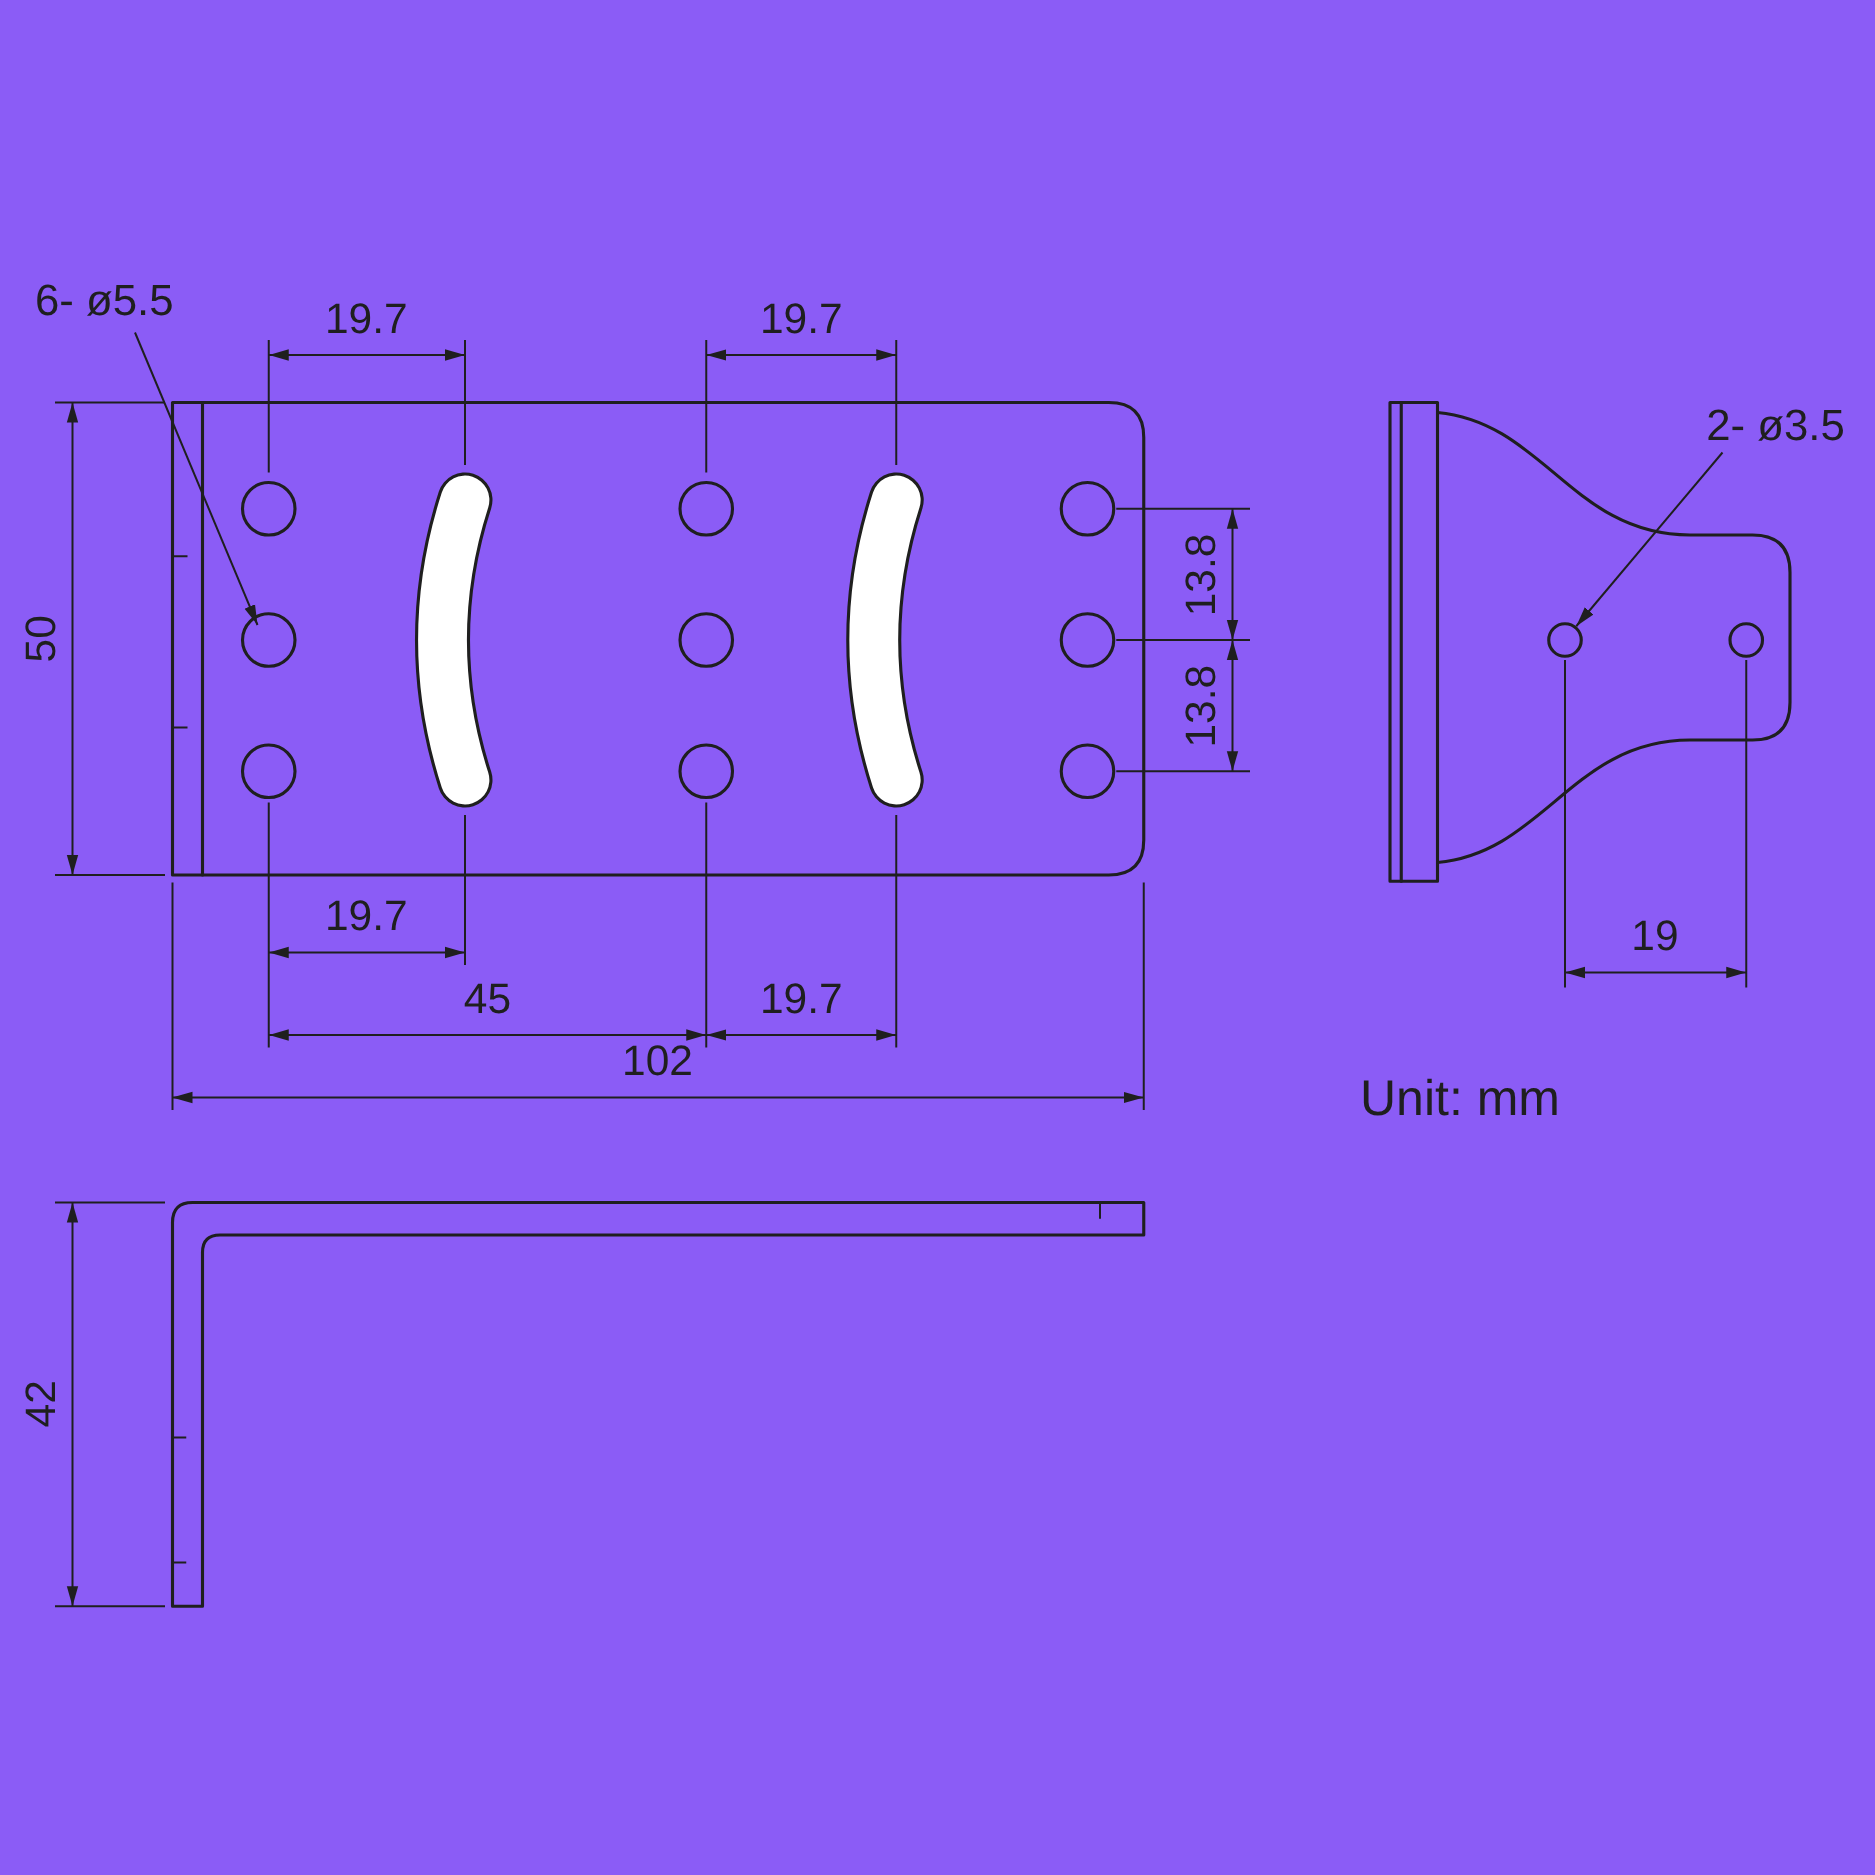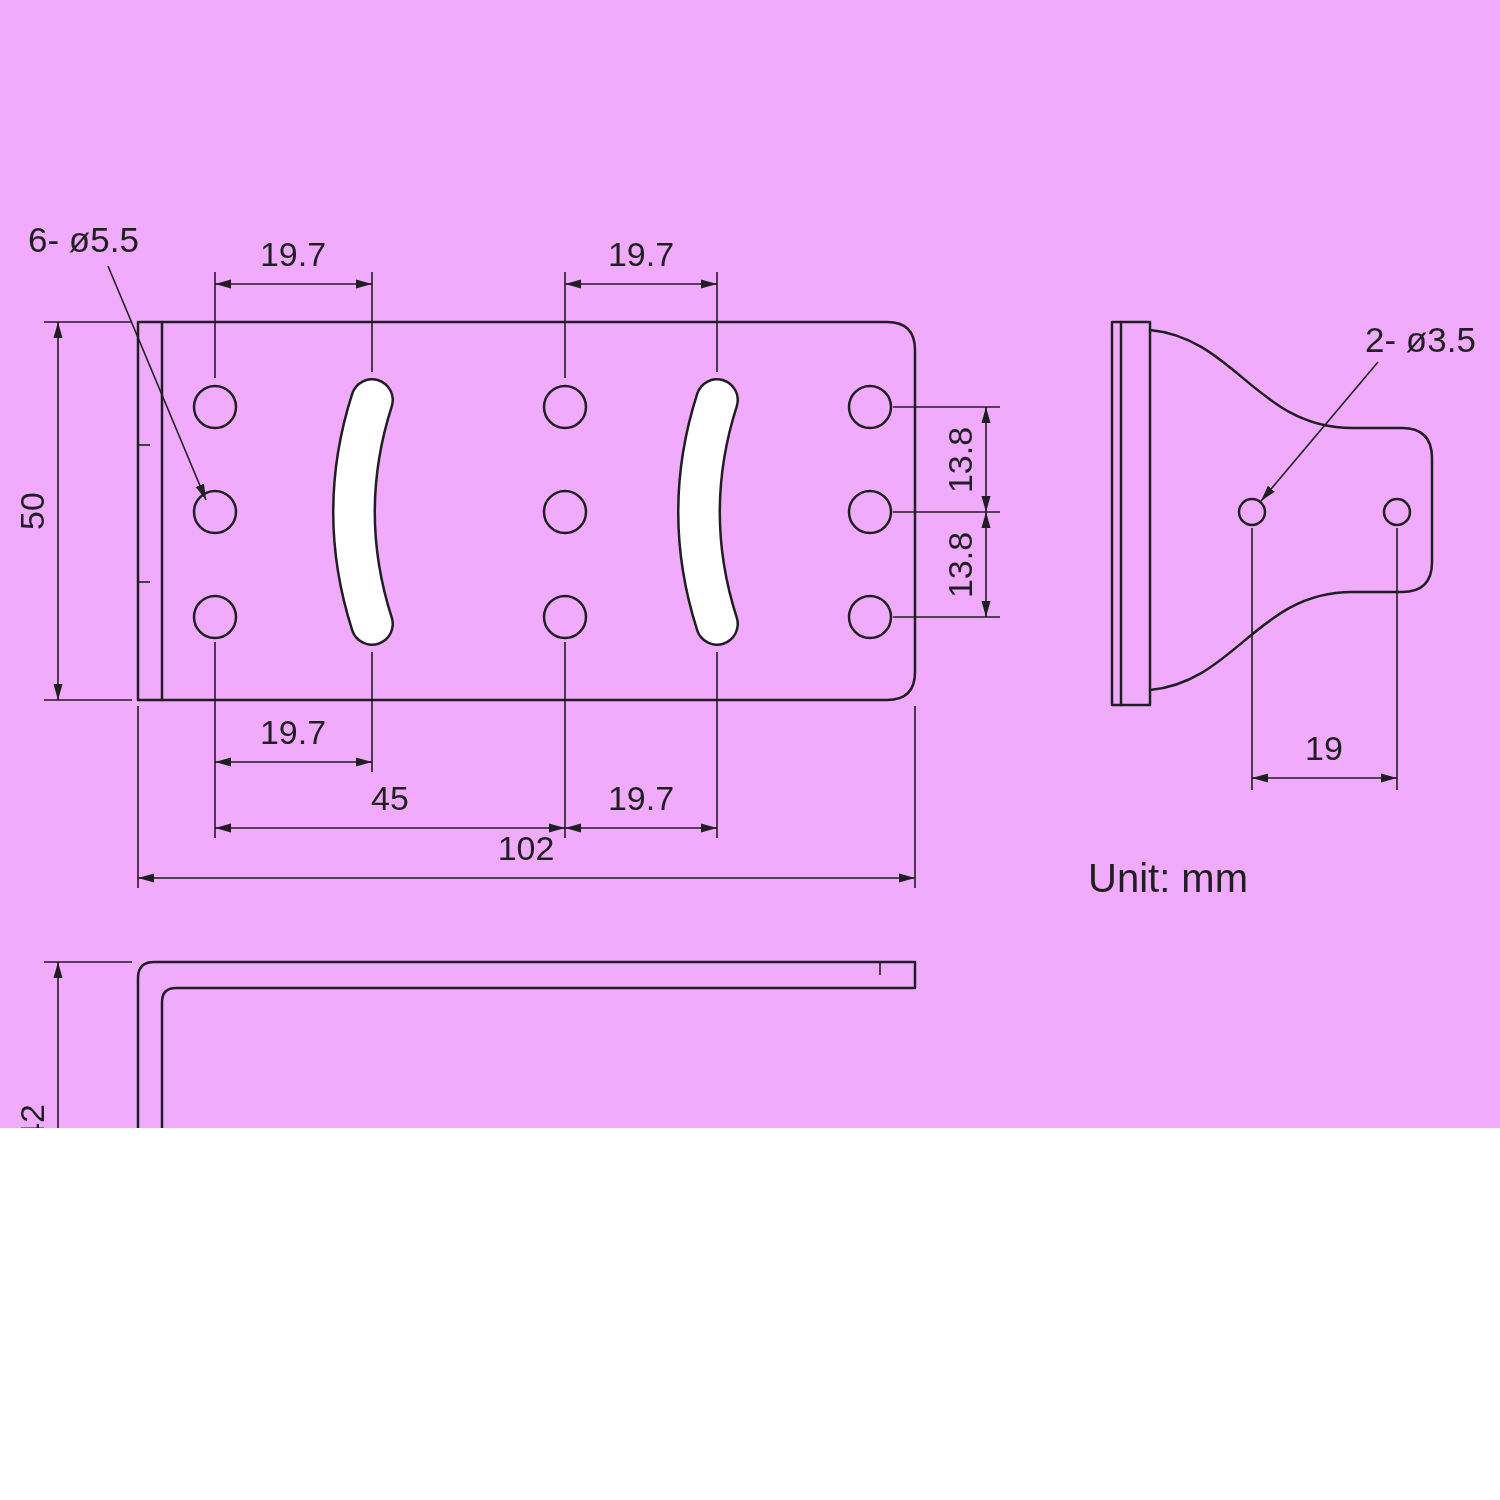--- a/index.html
+++ b/index.html
@@ -1,16 +1,16 @@
 <!DOCTYPE html>
 <html><head>
 <meta charset="utf-8">
 <style>
   html,body{margin:0;padding:0;background:#ffffff;}
-  .canvas{position:relative;width:1500px;height:1128px;background:#f0abfc;overflow:hidden;text-decoration:underline;}
+  .canvas{position:relative;width:1500px;height:1500px;background:#8b5cf6;overflow:hidden;text-decoration:underline;}
   svg{position:absolute;inset:0;}
   .obj{stroke:#1f1f1f;stroke-width:2.5;fill:none;stroke-linejoin:round;stroke-linecap:round;}
   .thin{stroke:#1f1f1f;stroke-width:1.6;fill:none;}
   .slot-outer{stroke:#1f1f1f;stroke-width:44;stroke-linecap:round;fill:none;}
   .slot-inner{stroke:#ffffff;stroke-width:39;stroke-linecap:round;fill:none;}
   text{font-family:"Liberation Sans","DejaVu Sans",sans-serif;fill:#1f1f1f;font-size:34px;}
   .callout{font-size:35px;}
   .big{font-size:40px;}
 </style>
 </head>

